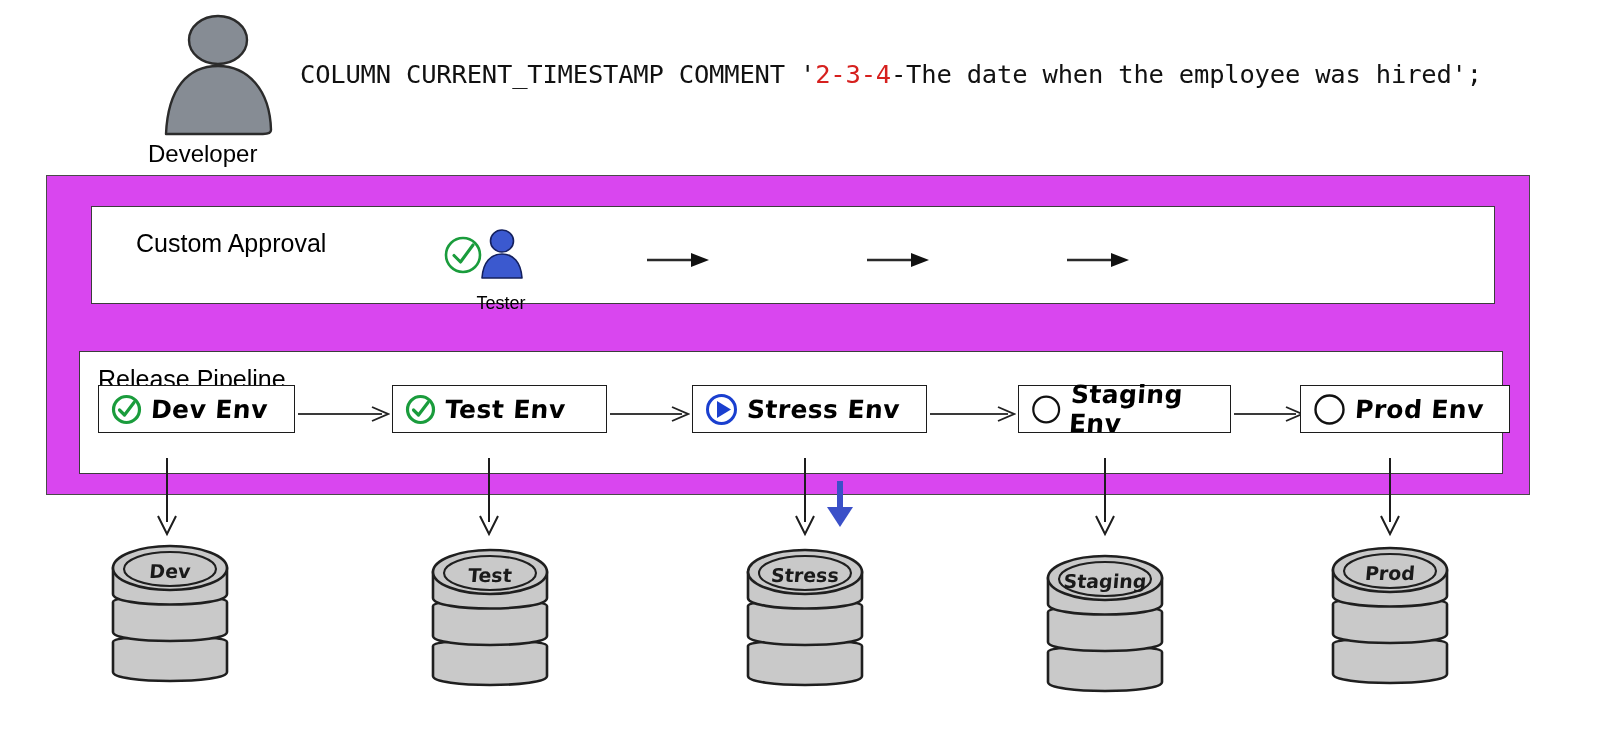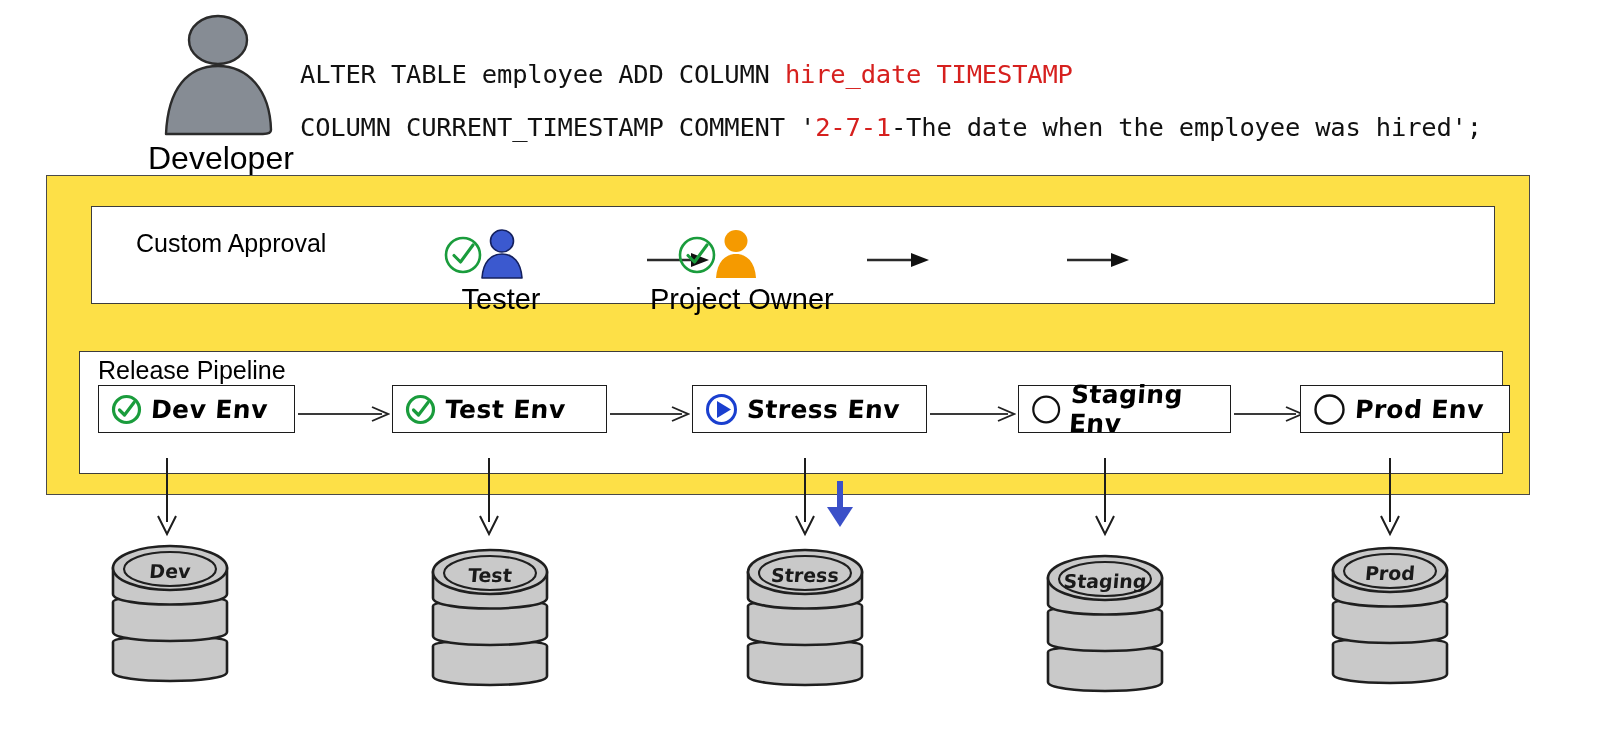--- a/index.html
+++ b/index.html
@@ -8,67 +8,67 @@
     background: #ffffff;
     font-family: "Liberation Sans", sans-serif;
     overflow: hidden;
   }
   #stage { position: relative; width: 1600px; height: 734px; }
 
   
   #developer { position: absolute; left: 148px; top: 14px; width: 140px; height: 160px; }
   #developer .person-svg { display: block; margin: 0 auto; }
   #developer .dev-label {
-    text-align: left; font-size: 32px; color: #000; margin-top: 4px;
+    text-align: left; font-size: 24px; color: #000; margin-top: 4px;
     font-family: "Liberation Sans", sans-serif;
   }
 
   
   #sql-block { position: absolute; left: 300px; top: 48px; width: 1180px; }
   #sql-block .sql-line {
     font-family: "DejaVu Sans Mono", monospace;
     font-size: 25.5px; line-height: 53px; color: #111; white-space: pre;
     letter-spacing: -0.2px;
   }
   .sql-red { color: #d6201e; }
 
   
   #outer-panel {
     position: absolute; left: 46px; top: 175px; width: 1484px; height: 320px;
-    border: 1.6px solid #4a4a4a; background: #fde047; padding-left: 8px;
+    border: 1.6px solid #4a4a4a; background: #d946ef; padding-left: 8px;
   }
   .inner-panel {
     position: absolute; border: 1.6px solid #3c3c3c; background: #fff;
   }
   #approval-panel { left: 44px; top: 30px; width: 1404px; height: 98px; }
   #pipeline-panel { left: 32px; top: 175px; width: 1424px; height: 123px; }
 
   .panel-title {
     position: absolute; font-size: 25px; color: #000;
     font-family: "Liberation Sans", sans-serif;
   }
   #approval-title { left: 44px; top: 22px; }
-  #pipeline-title { left: 18px; top: 4px; }
+  #pipeline-title { left: 18px; top: 13px; }
 
   
   #approvers { position: absolute; left: 0; top: 0; width: 100%; height: 100%; }
   .approver {
     position: absolute; top: 22px; width: 170px; text-align: center;
   }
   .approver .icon-pair {
     position: relative; height: 52px; width: 100%;
   }
   .approver .check-ring {
     position: absolute; left: 27px; top: 6px;
   }
   .approver .person-ico {
     position: absolute; left: 62px; top: 0px;
   }
   .approver .ap-label {
-    font-size: 29px; color: #000; margin-top: 2px; white-space: nowrap;
+    font-size: 18px; color: #000; margin-top: 12px; white-space: nowrap;
     font-family: "Liberation Sans", sans-serif;
   }
   .approver.warn .ap-label { color: #e8252a; }
 
   .arrow-h { position: absolute; top: 45px; }
 
   
   .env-box {
     position: absolute; top: 33px; height: 48px;
     border: 1.7px solid #1c1c1c; background: #fff;
@@ -101,22 +101,21 @@
 
   <div id="developer">
     <svg class="person-svg" width="120" height="122" viewBox="0 0 120 122">
       <ellipse cx="60" cy="26" rx="29" ry="24" fill="#868c94" stroke="#2b2b2b" stroke-width="2.4"></ellipse>
       <path d="M8 120 C10 74 30 52 60 52 C90 52 112 76 113 116 C113 119 110 120 105 120 Z" fill="#868c94" stroke="#2b2b2b" stroke-width="2.4" stroke-linejoin="round"></path>
     </svg>
     <div class="dev-label">Developer</div>
   </div>
 
   <div id="sql-block">
-    <div class="sql-line"><span>ALTER TABLE employee ADD COLUMN </span><span class="sql-red">hire_date TIMESTAMP</span></div>
-    <div class="sql-line"><span>COLUMN CURRENT_TIMESTAMP COMMENT '</span><span class="sql-red">2-7-1</span><span>-The date when the employee was hired';</span></div>
+    <div class="sql-line"><span>COLUMN CURRENT_TIMESTAMP COMMENT '</span><span class="sql-red">2-3-4</span><span>-The date when the employee was hired';</span></div>
   </div>
 
   <div id="outer-panel">
 
     <div class="inner-panel" id="approval-panel">
       <div class="panel-title" id="approval-title">Custom Approval</div>
 
       <div id="approvers">
 
         <div class="approver" style="left:324px">
@@ -131,33 +130,20 @@
             </svg>
           </div>
           <div class="ap-label">Tester</div>
         </div>
 
         <svg class="arrow-h" style="left:555px" width="62" height="16" viewBox="0 0 62 16">
           <line x1="0" y1="8" x2="44" y2="8" stroke="#2a2a2a" stroke-width="2.3"></line>
           <polygon points="44,1 62,8 44,15" fill="#111"></polygon>
         </svg>
 
-        <div class="approver" style="left:558px">
-          <div class="icon-pair">
-            <svg class="check-ring" width="40" height="40" viewBox="0 0 40 40">
-              <circle cx="20" cy="20" r="17" fill="none" stroke="#1a9c3c" stroke-width="2.6"></circle>
-              <path d="M11 20.5 L17.5 27 L30 10" fill="none" stroke="#1a9c3c" stroke-width="3.1" stroke-linecap="round" stroke-linejoin="round"></path>
-            </svg>
-            <svg class="person-ico" width="48" height="50" viewBox="0 0 48 50">
-              <ellipse cx="24" cy="12" rx="11.5" ry="11" fill="#f59a00"></ellipse>
-              <path d="M4 49 C5 33 13 25 24 25 C35 25 43 33 44 49 Z" fill="#f59a00" stroke-linejoin="round"></path>
-            </svg>
-          </div>
-          <div class="ap-label">Project Owner</div>
-        </div>
 
         <svg class="arrow-h" style="left:775px" width="62" height="16" viewBox="0 0 62 16">
           <line x1="0" y1="8" x2="44" y2="8" stroke="#2a2a2a" stroke-width="2.3"></line>
           <polygon points="44,1 62,8 44,15" fill="#111"></polygon>
         </svg>
 
 
         <svg class="arrow-h" style="left:975px" width="62" height="16" viewBox="0 0 62 16">
           <line x1="0" y1="8" x2="44" y2="8" stroke="#2a2a2a" stroke-width="2.3"></line>
           <polygon points="44,1 62,8 44,15" fill="#111"></polygon>

